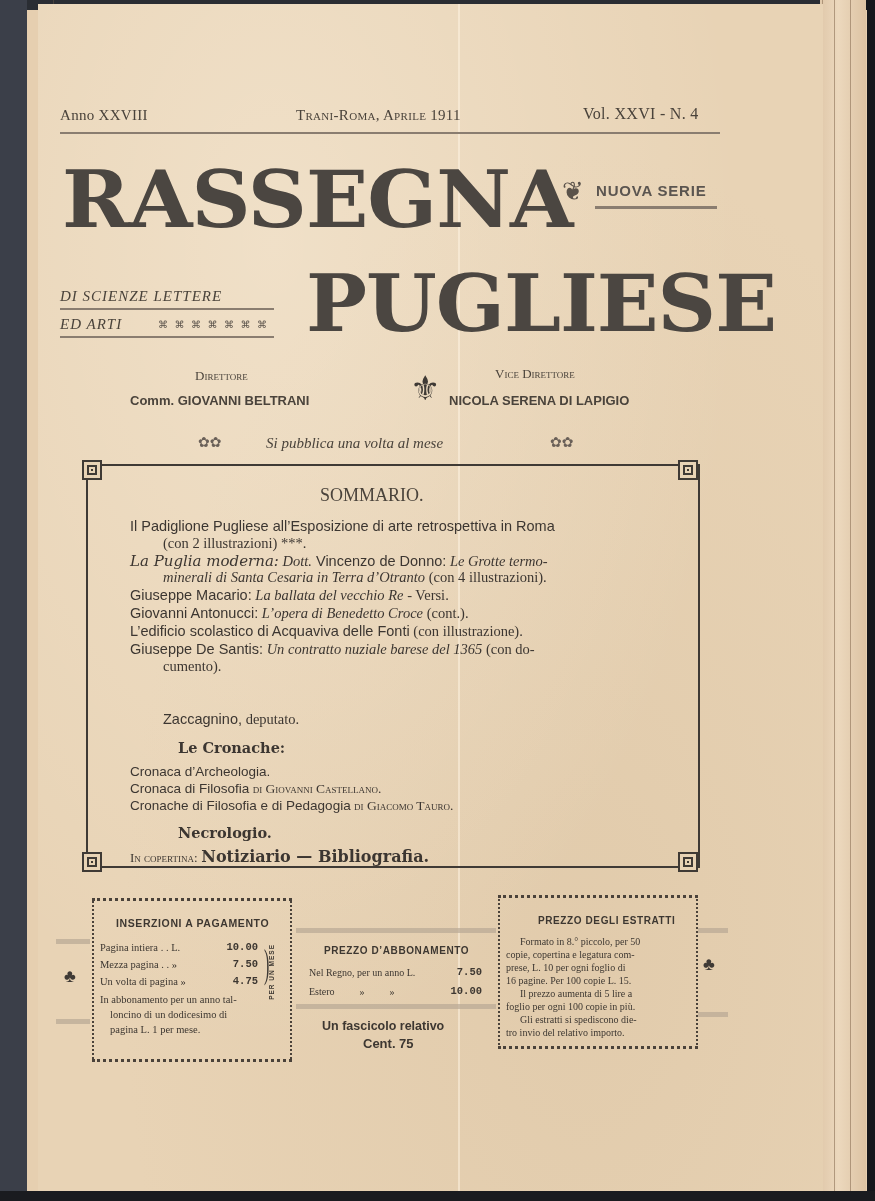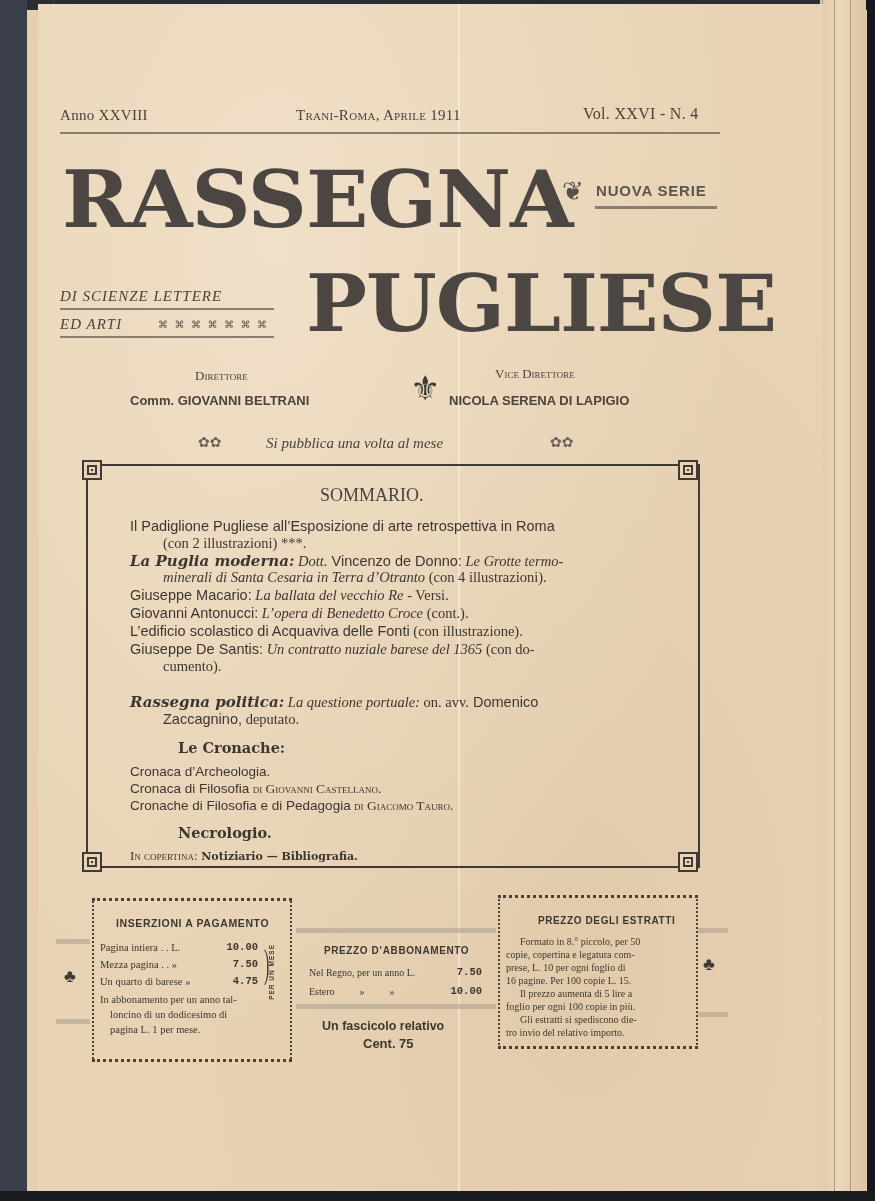--- a/index.html
+++ b/index.html
@@ -19,21 +19,21 @@
   .title{font-family:"DejaVu Serif",serif;font-weight:bold;color:#4b4641;letter-spacing:-1px;transform-origin:left top;}
   .sans{font-family:"Liberation Sans",sans-serif;}
   .smallcaps{font-variant:small-caps;}
   .ital{font-style:italic;}
   .box{position:absolute;border:2px solid #3f3a35;}
   .corner{position:absolute;width:20px;height:20px;border:2px solid #3f3a35;background:#e8d3b5;box-sizing:border-box;}
   .corner::before{content:"";position:absolute;left:3px;top:3px;width:10px;height:10px;border:2px solid #3f3a35;box-sizing:border-box;}
   .corner::after{content:"";position:absolute;left:7px;top:7px;width:2px;height:2px;background:#3f3a35;}
   .som-line{position:absolute;left:130px;font-size:14.5px;white-space:nowrap;color:#3c3631;}
   .b{font-family:Liberation Mono, monospace;font-weight:bold;}
-  .bi{font-family:"DejaVu Serif",serif;font-weight:bold;font-style:italic;}
+  .bi{font-family:"DejaVu Serif",serif;font-weight:normal;font-style:italic;}
   .blk{font-family:"DejaVu Serif",serif;font-weight:bold;}
   .dotbox{position:absolute;border-top:3px dotted #4a423a;border-bottom:3px dotted #4a423a;border-left:2px dotted #4a423a;border-right:2px dotted #4a423a;}
   .hdr-sm{font-family:Liberation Sans, sans-serif;font-weight:bold;font-size:10.5px;letter-spacing:.6px;color:#3d3731;}
   .tiny{font-size:10.5px;color:#3d3731;white-space:nowrap;}
   .grey-band{position:absolute;height:5px;background:#b8a894;opacity:.7;}
 </style>
 </head>
 <body>
 
 <div class="backdrop-left"></div>
@@ -86,48 +86,47 @@
 
   <div class="som-line" style="left:92px;top:514px"><span class="sans">Il Padiglione Pugliese all’Esposizione di arte retrospettiva in Roma</span></div>
   <div class="som-line" style="left:125px;top:531px"><span>(con 2 illustrazioni) ***.</span></div>
   <div class="som-line" style="left:92px;top:548px"><span class="bi" style="font-size:15px">La Puglia moderna:</span><span class="ital"> Dott.</span><span class="sans"> Vincenzo de Donno:</span><span class="ital"> Le Grotte termo-</span></div>
   <div class="som-line ital" style="left:125px;top:565px"><span>minerali di Santa Cesaria in Terra d’Otranto</span><span style="font-style:normal"> (con 4 illustrazioni).</span></div>
   <div class="som-line" style="left:92px;top:583px"><span class="sans">Giuseppe Macario:</span><span class="ital"> La ballata del vecchio Re</span><span> - Versi.</span></div>
   <div class="som-line" style="left:92px;top:601px"><span class="sans">Giovanni Antonucci:</span><span class="ital"> L’opera di Benedetto Croce</span><span> (cont.).</span></div>
   <div class="som-line" style="left:92px;top:619px"><span class="sans">L’edificio scolastico di Acquaviva delle Fonti</span><span> (con illustrazione).</span></div>
   <div class="som-line" style="left:92px;top:637px"><span class="sans">Giuseppe De Santis:</span><span class="ital"> Un contratto nuziale barese del 1365</span><span> (con do-</span></div>
   <div class="som-line" style="left:125px;top:654px"><span>cumento).</span></div>
-  <div class="som-line" style="left:92px;top:689px"><span class="bi" style="font-size:15px">Rassegna politica:</span><span class="ital"> La questione portuale:</span><span> on. avv.</span><span class="sans"> Domenico</span></div>
   <div class="som-line" style="left:125px;top:707px"><span class="sans">Zaccagnino,</span><span> deputato.</span></div>
 
   <div class="abs blk" style="left:140px;top:735px;font-size:14.5px;color:#3c3631">Le Cronache:</div>
   <div class="som-line sans" style="left:92px;top:760px;font-size:13.5px"><span>Cronaca d’Archeologia.</span></div>
   <div class="som-line" style="left:92px;top:777px;font-size:13.5px"><span class="sans">Cronaca di Filosofia</span><span class="smallcaps"> di Giovanni Castellano.</span></div>
   <div class="som-line" style="left:92px;top:794px;font-size:13.5px"><span class="sans">Cronache di Filosofia e di Pedagogia</span><span class="smallcaps"> di Giacomo Tauro.</span></div>
 
   <div class="abs blk" style="left:140px;top:820px;font-size:14.5px;color:#3c3631">Necrologio.</div>
-  <div class="som-line" style="left:92px;top:843px"><span class="smallcaps" style="font-size:13px">In copertina:</span> <span class="blk" style="font-size:11px">Notiziario — Bibliografia.</span></div>
+  <div class="som-line" style="left:92px;top:843px"><span class="smallcaps" style="font-size:13px">In copertina:</span> <span class="blk" style="font-size:16px">Notiziario — Bibliografia.</span></div>
 
   <div class="grey-band" style="left:18px;top:935px;width:34px"></div>
   <div class="grey-band" style="left:258px;top:924px;width:200px"></div>
   <div class="grey-band" style="left:660px;top:924px;width:30px"></div>
   <div class="grey-band" style="left:18px;top:1015px;width:34px"></div>
   <div class="grey-band" style="left:258px;top:1000px;width:200px"></div>
   <div class="grey-band" style="left:660px;top:1008px;width:30px"></div>
 
   <div class="abs" style="left:26px;top:962px;font-size:18px;color:#3f3a35">♣</div>
   <div class="abs" style="left:665px;top:950px;font-size:18px;color:#3f3a35">♣</div>
 
   <div class="dotbox" style="left:54px;top:894px;width:196px;height:158px"></div>
   <div class="abs hdr-sm" style="left:78px;top:913px">INSERZIONI A PAGAMENTO</div>
   <div class="abs tiny" style="left:62px;top:938px"><span>Pagina intiera . . L.</span></div>
   <div class="abs tiny b" style="left:176px;top:937px;width:44px;text-align:right">10.00</div>
   <div class="abs tiny" style="left:62px;top:955px"><span>Mezza pagina . . »</span></div>
   <div class="abs tiny b" style="left:176px;top:954px;width:44px;text-align:right">7.50</div>
-  <div class="abs tiny" style="left:62px;top:972px"><span>Un quarto di barese »</span></div>
+  <div class="abs tiny" style="left:62px;top:972px"><span>Un volta di pagina »</span></div>
   <div class="abs tiny b" style="left:176px;top:971px;width:44px;text-align:right">4.75</div>
   <div class="abs" style="left:222px;top:934px;font-size:40px;line-height:52px;color:#3f3a35;transform:scaleX(.4)">)</div>
   <div class="abs sans" style="left:230px;top:940px;font-size:6.5px;font-weight:bold;writing-mode:vertical-rl;transform:rotate(180deg);letter-spacing:1px;color:#3d3731">PER UN MESE</div>
   <div class="abs tiny" style="left:62px;top:990px">In abbonamento per un anno tal-</div>
   <div class="abs tiny" style="left:72px;top:1005px">loncino di un dodicesimo di</div>
   <div class="abs tiny" style="left:72px;top:1020px">pagina L. 1 per mese.</div>
 
   <div class="abs hdr-sm" style="left:286px;top:941px;font-size:10px">PREZZO D’ABBONAMENTO</div>
   <div class="abs tiny" style="left:271px;top:963px;font-size:10px">Nel Regno, per un anno L.</div>
   <div class="abs tiny b" style="left:414px;top:962px;width:30px;text-align:right;font-size:10.5px">7.50</div>

